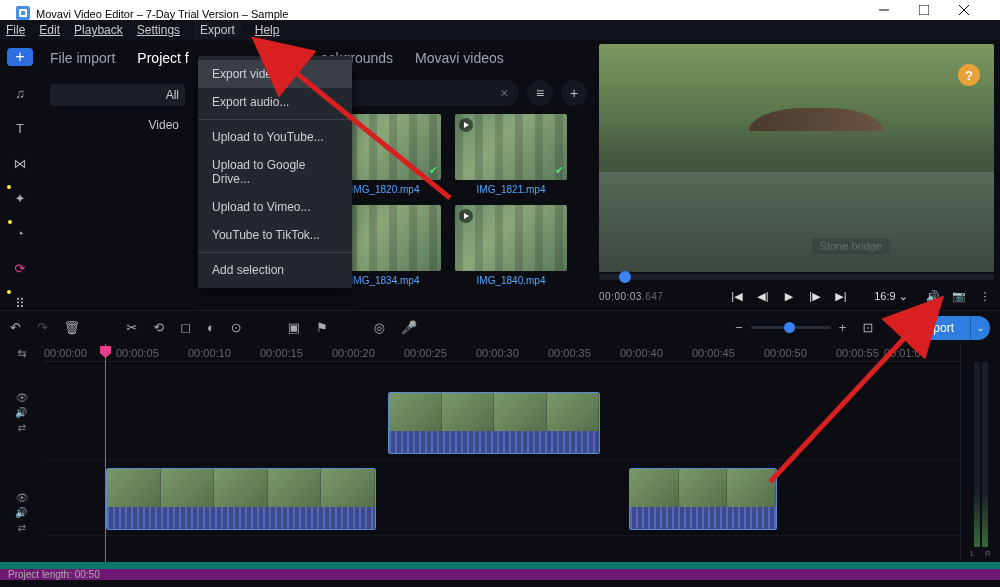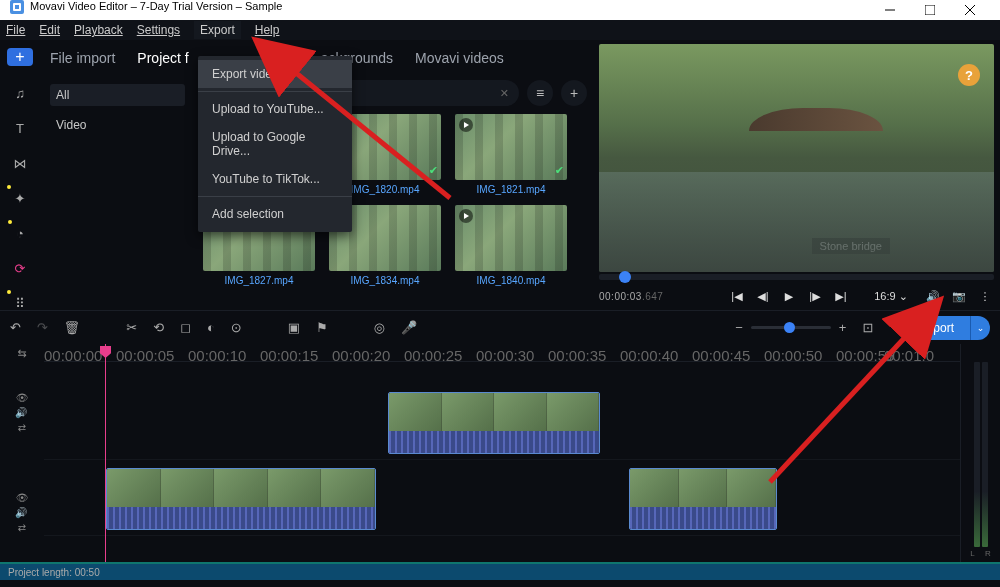--- a/index.html
+++ b/index.html
@@ -1,19 +1,19 @@
 <!DOCTYPE html>
 <html><head>
 <meta charset="utf-8">
 <style>
 * { margin:0; padding:0; box-sizing:border-box; font-family:"Segoe UI",Arial,sans-serif; user-select:none; }
 body { background:#0b0d12; width:1000px; height:587px; overflow:hidden; color:#c8c8c8; position:relative; }
 
 
-.titlebar { height:20px; background:#fff; display:flex; align-items:flex-start; padding:0 10px; font-size:11px; color:#000; }
+.titlebar { height:20px; background:#fff; display:flex; align-items:flex-end; padding:0 16px; font-size:11px; color:#000; }
 .titlebar .logo { width:14px; height:14px; background:#4a90e2; border-radius:2px; margin-right:6px; position:relative; }
 .titlebar .logo::after{content:"";position:absolute;inset:3px;border:2px solid #fff;border-radius:1px;}
 .titlebar .spacer { flex:1; }
 .titlebar .winbtn { width:40px; height:20px; display:flex; align-items:center; justify-content:center; }
 .titlebar .winbtn svg{width:10px;height:10px;stroke:#000;stroke-width:1;fill:none;}
 
 
 .menubar { height:20px; background:#0f1218; display:flex; align-items:center; padding:0 6px; font-size:12px; gap:14px; }
 .menubar .m { color:#ccc; }
 .menubar .m span.u{text-decoration:underline;}
@@ -27,21 +27,21 @@
 .leftbar .ic.pink{color:#e83e8c;}
 .leftbar .dot::before{content:"";position:absolute;width:4px;height:4px;background:#ffeb3b;border-radius:50%;top:-6px;left:-8px;}
 
 
 .tabs { display:flex; align-items:center; height:36px; padding:0 10px; gap:22px; font-size:14px; color:#9da3ad; }
 .tabs .t.active{color:#fff;font-weight:500;}
 
 
 .content { flex:1; display:flex; }
 .panel { width:555px; display:flex; flex-direction:column; }
-.panelrow { display:flex; flex:1; }
+.panelrow { display:flex; flex:1;text-align:right; }
 .cats { width:155px; padding:8px 10px; font-size:12px; }
 .cats .cat{padding:4px 6px;border-radius:3px;}
 .cats .cat.sel{background:#1a1e26;}
 .media { flex:1; padding:4px 8px; position:relative; }
 .searchrow{display:flex;gap:8px;align-items:center;margin-bottom:8px;}
 .search{flex:1;background:#14181f;border-radius:14px;height:26px;display:flex;align-items:center;padding:0 10px;font-size:11px;color:#777;}
 .search .x{margin-left:auto;color:#666;}
 .circ{width:26px;height:26px;border-radius:50%;background:#14181f;display:flex;align-items:center;justify-content:center;color:#bbb;font-size:14px;}
 .grid{display:grid;grid-template-columns:repeat(3,112px);gap:10px 14px;}
 .thumb{display:flex;flex-direction:column;align-items:center;gap:4px;}
@@ -84,37 +84,37 @@
 .exportbtn{display:flex;align-items:center;margin-left:14px;}
 .exportbtn .main{background:#2f7de0;color:#fff;font-size:12px;height:24px;display:flex;align-items:center;padding:0 16px;border-radius:12px 0 0 12px;}
 .exportbtn .dd{background:#2f7de0;color:#fff;height:24px;width:20px;display:flex;align-items:center;justify-content:center;border-left:1px solid #1a5bb0;border-radius:0 12px 12px 0;font-size:9px;}
 
 
 .timeline{height:218px;background:#0b0d12;display:flex;}
 .tlhead{width:44px;display:flex;flex-direction:column;}
 .tlruler{height:18px;display:flex;align-items:center;justify-content:center;color:#888;font-size:11px;}
 .tltrack{flex:1;display:flex;flex-direction:column;align-items:center;justify-content:center;gap:4px;color:#888;font-size:10px;}
 .tlscroll{flex:1;overflow:hidden;position:relative;}
-.ruler{height:18px;display:flex;font-size:15px;color:#666;position:relative;border-bottom:1px solid #1a1e26;}
+.ruler{height:18px;display:flex;font-size:11px;color:#666;position:relative;border-bottom:1px solid #1a1e26;}
 .ruler .tick{position:absolute;top:3px;}
 .playhead{position:absolute;top:0;bottom:0;left:61px;width:1px;background:#e83e8c;z-index:10;}
 .playhead::before{content:"";position:absolute;top:2px;left:-5px;width:11px;height:12px;background:#e83e8c;clip-path:polygon(0 0,100% 0,100% 60%,50% 100%,0 60%);}
 .track{height:70px;border-bottom:1px solid #14171d;position:relative;margin-top:6px;}
 .clip{position:absolute;top:2px;height:62px;border:1px solid #5a8ad0;border-radius:2px;overflow:hidden;display:flex;flex-direction:column;}
 .clip .vstrip{flex:1;display:flex;}
 .clip .frame{flex:1;background:linear-gradient(135deg,#7a9a6a,#55704a);border-right:1px solid rgba(0,0,0,.3);}
 .clip .astrip{height:22px;background:#3a4a8a;position:relative;}
 .clip .astrip::before{content:"";position:absolute;inset:0;background:repeating-linear-gradient(90deg,#6a7ad8 0 2px,transparent 2px 6px);opacity:.6;}
 .meters{width:40px;background:#0b0d12;border-left:1px solid #1a1e26;display:flex;flex-direction:column;padding:18px 4px 4px;}
 .meters .scale{flex:1;display:flex;gap:2px;justify-content:center;}
 .meters .bar{width:6px;background:linear-gradient(180deg,#1a1e26 0%,#1a1e26 70%,#3a6a3a 100%);border-radius:1px;}
 .meters .lbls{display:flex;justify-content:space-around;font-size:8px;color:#666;margin-top:2px;}
 
 
-.status{height:18px;background:#0c4a6e;border-top:2px solid #0f766e;display:flex;align-items:center;padding:0 8px;font-size:10px;color:#aaa;}
+.status{height:18px;background:#701a75;border-top:7px solid #0f766e;display:flex;align-items:center;padding:0 8px;font-size:10px;color:#aaa;}
 
 
 .arrow{position:absolute;z-index:100;pointer-events:none;}
 .arrow svg{overflow:visible;}
 </style>
 </head>
 <body>
 
 <div class="titlebar">
   <div class="logo"></div>
@@ -242,23 +242,25 @@
         <span class="pbtn">🔊</span>
         <span class="pbtn">📷</span>
         <span class="pbtn">⋮</span>
       </div>
     </div>
   </div>
 </div>
 
 <div class="dropdown">
   <div class="di hover">Export video...</div>
+  <div class="di">Export audio...</div>
   <div class="sep"></div>
   <div class="di">Upload to YouTube...</div>
   <div class="di">Upload to Google Drive...</div>
+  <div class="di">Upload to Vimeo...</div>
   <div class="di">YouTube to TikTok...</div>
   <div class="sep"></div>
   <div class="di">Add selection</div>
 </div>
 
 <div class="tlbar">
   <span class="ic">↶</span>
   <span class="ic" style="opacity:.4">↷</span>
   <span class="ic">🗑</span>
   <span class="gap"></span>

